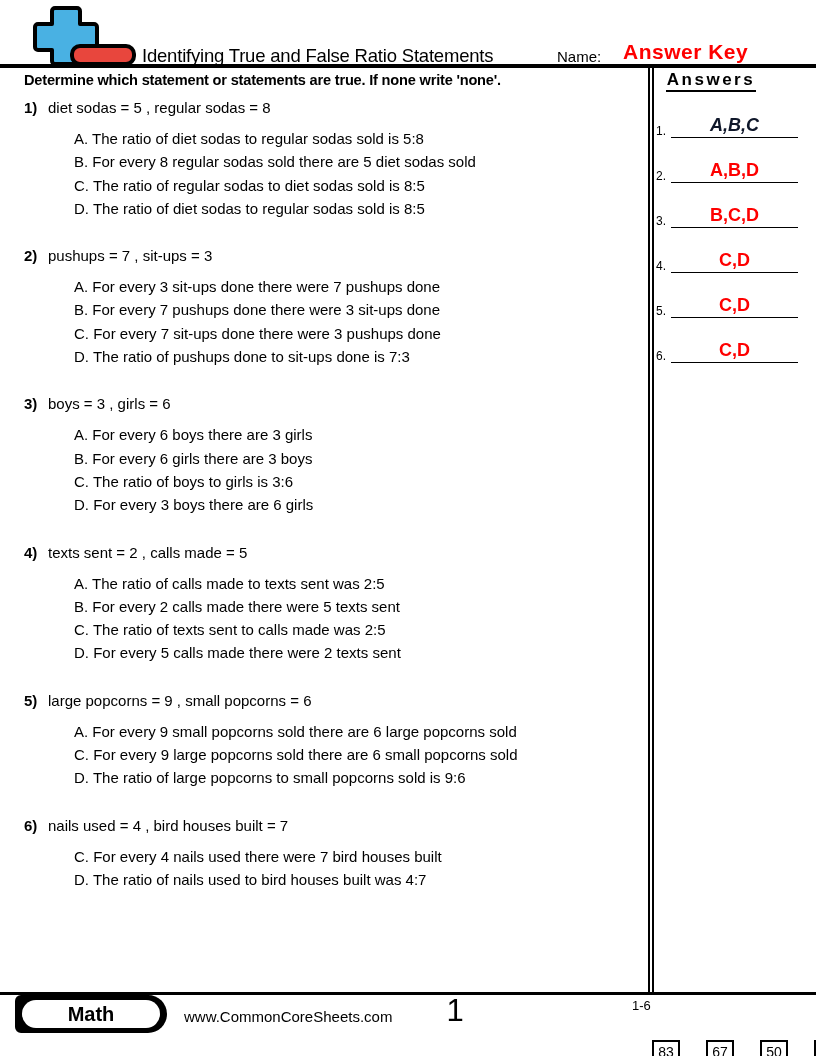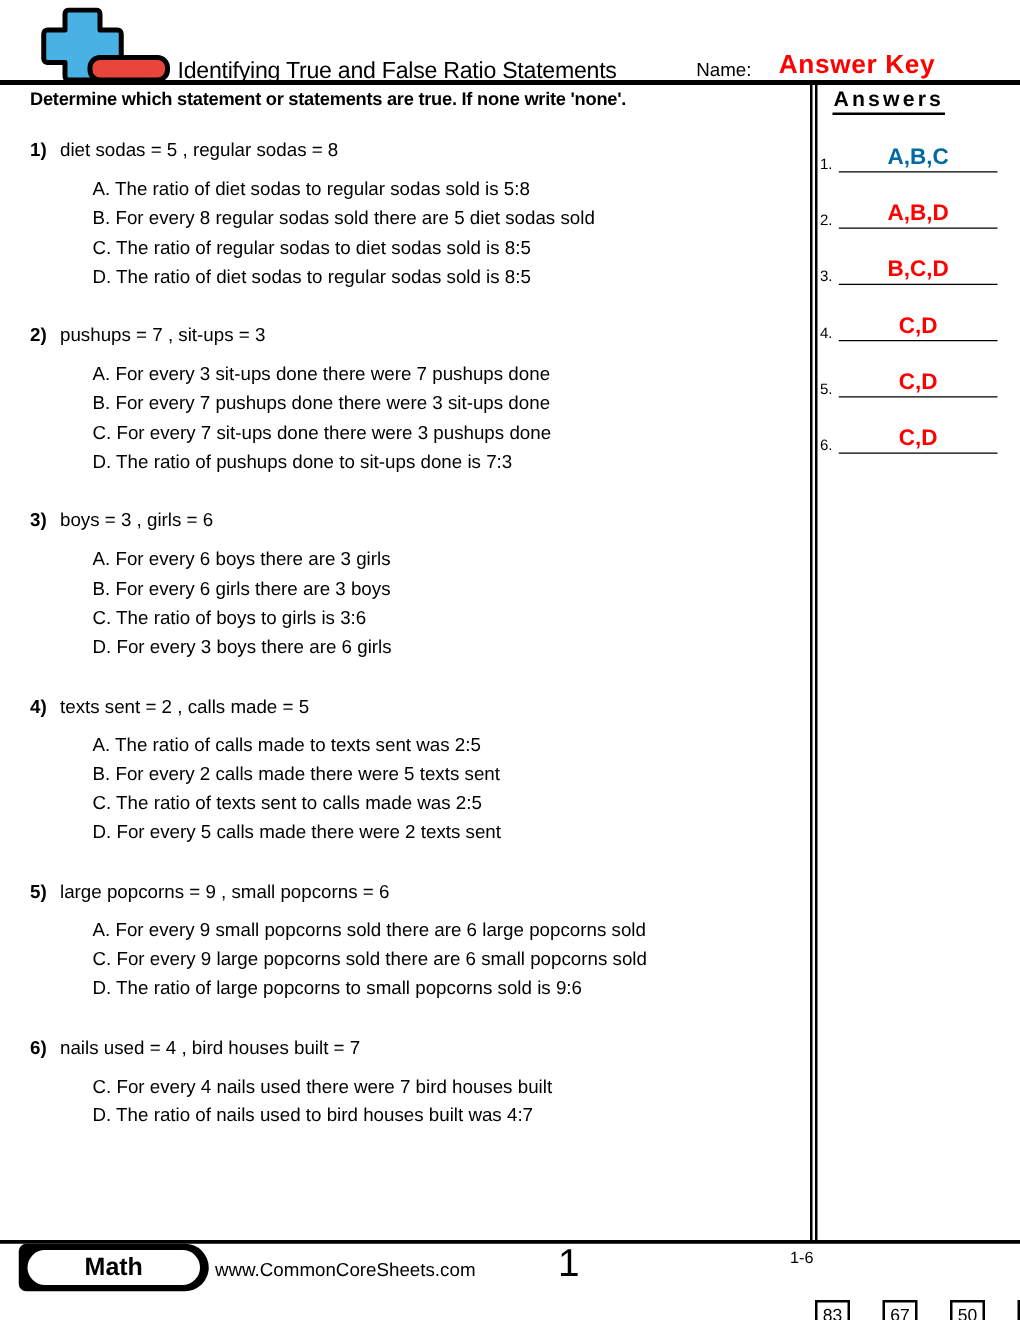--- a/index.html
+++ b/index.html
@@ -26,33 +26,33 @@
   .answers-heading span { font-size:17px; font-weight:bold; letter-spacing:2.5px;
                           border-bottom:2.5px solid #000; padding:0 1px 1px 1px; }
   .answers-list { position:absolute; left:656px; top:115px; width:142px; }
   .answer-row { display:flex; align-items:flex-end; height:23px; margin-bottom:22px; }
   .a-num { font-size:12px; margin-right:5px; line-height:14px; }
   .a-line { flex:1; text-align:center; border-bottom:1.6px solid #000;
             font-size:18px; font-weight:bold; line-height:20px; padding-bottom:2px; }
 
   
   .questions { position:absolute; left:24px; top:99px; width:616px; }
-  .question { margin-bottom:27px;margin-top:13px; }
+  .question { margin-bottom:27px; }
   .q-line { font-size:15px; line-height:18px; margin-bottom:10px; }
   .q-num { font-weight:bold; display:inline-block; width:24px; }
   .q-option { font-size:15px; line-height:23.3px; padding-left:50px; white-space:nowrap; }
 
   
   .footer-rule { position:absolute; left:0; top:992px; width:816px; height:3px; background:#000; }
   .math-badge { position:absolute; left:15px; top:995px; width:152px; height:38px;
                 background:#000; border-radius:6px 19px 19px 6px; }
   .math-pill { position:absolute; left:7px; top:5px; right:7px; bottom:5px; background:#fff;
                border-radius:999px; display:flex; align-items:center; justify-content:center;
                font-size:20px; font-weight:bold; }
-  .website { position:absolute; left:172px; top:1008px; font-size:15px; }
+  .website { position:absolute; left:184px; top:1008px; font-size:15px; }
   .page-num { position:absolute; left:400px; top:993px; width:110px; text-align:center; font-size:31px; }
   .score-label { position:absolute; left:610px; top:998px; font-size:13px;margin-left:22px; }
   .score-table { position:absolute; left:652px; top:1040px; display:flex;gap:28px; }
   .score-cell { width:24px; height:20px; border:2px solid #000; margin-left:-2px;
                 display:flex; align-items:center; justify-content:center; font-size:14px; background:#fff; }
   .score-cell:first-child { margin-left:0; }
   .score-cell.highlight { background:#ccd9f1; }
 </style>
 </head>
 <body>
@@ -72,21 +72,21 @@
   <div class="instructions">Determine which statement or statements are true. If none write 'none'.</div>
 
   <div class="v-sep"></div>
 
   <div class="answers-heading">
     <span>Answers</span>
   </div>
   <div class="answers-list">
     <div class="answer-row">
       <span class="a-num">1.</span>
-      <span class="a-line" style="color:#0369a1;">A,B,C</span>
+      <span class="a-line" style="color:#0f172a;font-style:italic;">A,B,C</span>
     </div>
     <div class="answer-row">
       <span class="a-num">2.</span>
       <span class="a-line" style="color:#fe0000;">A,B,D</span>
     </div>
     <div class="answer-row">
       <span class="a-num">3.</span>
       <span class="a-line" style="color:#fe0000;">B,C,D</span>
     </div>
     <div class="answer-row">

